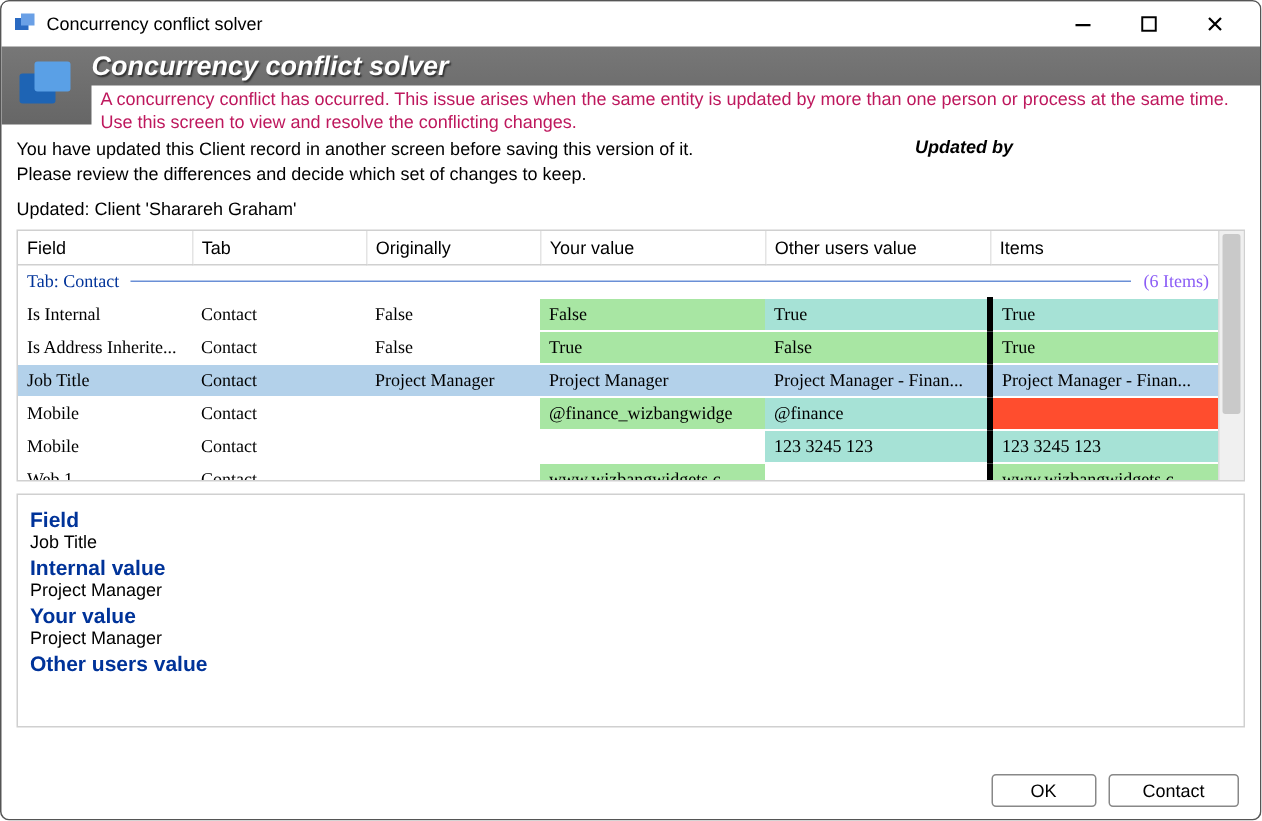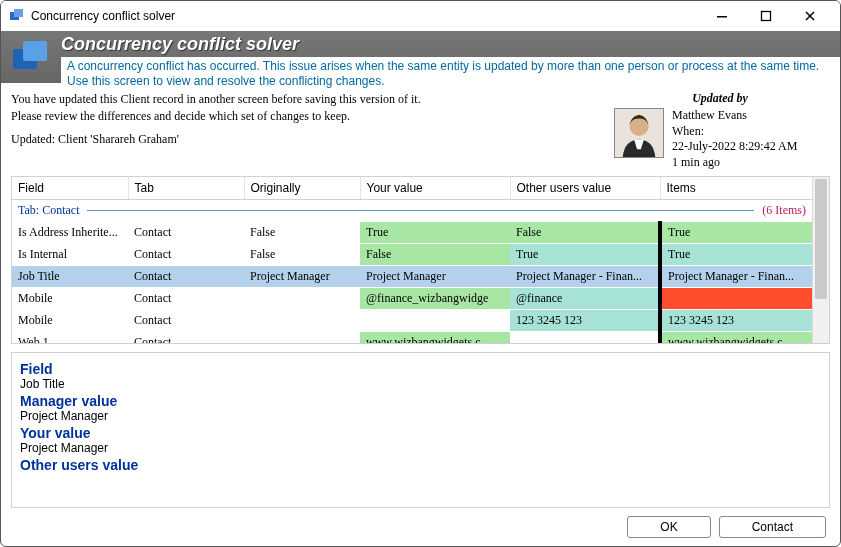--- a/index.html
+++ b/index.html
@@ -8,52 +8,52 @@
   .titlebar { height:30px; display:flex; align-items:center; padding:0 8px; background:#fff; }
   .titlebar .app-icon { width:16px; height:16px; margin-right:6px; display:inline-flex; align-items:center; justify-content:center; }
   .tb-title { flex:0 0 auto; font-size:12px; }
   .tb-spacer { flex:1; }
   .tb-btn { width:44px; height:30px; display:flex; align-items:center; justify-content:center; font-size:14px; }
   .tb-btn svg { pointer-events:none; }
   .banner { height:52px; background:linear-gradient(#777,#666); display:flex; align-items:flex-start; }
   .banner-icon { width:60px; height:52px; display:flex; align-items:center; justify-content:center; }
   .banner-text { flex:1; }
   .banner-title { color:#fff; font-size:18px; font-weight:bold; font-style:italic; padding:3px 0 0 0; text-shadow:1px 1px 1px #333; }
-  .banner-desc-bar { background:#fff; margin-top:2px; padding:2px 6px; font-size:12px; color:#0369a1; line-height:1.25; }
-  .infostrip { padding:8px 10px 4px 10px; display:flex;font-family:Liberation Serif, serif; }
+  .banner-desc-bar { background:#fff; margin-top:2px; padding:2px 6px; font-size:12px; color:#be185d; line-height:1.25; }
+  .infostrip { padding:8px 10px 4px 10px; display:flex; }
   .infostrip-left { flex:1; font-size:12px; line-height:1.4; }
-  .infostrip-right { width:220px; display:flex; flex-direction:column; }
+  .infostrip-right { width:220px; display:flex; flex-direction:row; }
   .updatedby-label { font-weight:bold; font-style:italic; text-align:center; font-size:12px; }
   .updater-row { display:flex; }
   .avatar { width:50px; height:50px; border:1px solid #888; margin:2px 8px 0 4px; background:#eee; display:flex; align-items:center; justify-content:center; overflow:hidden; }
   .updater-meta { font-size:12px; line-height:1.3; padding-top:2px; }
   .gridwrap { margin:2px 10px 0 10px; border:1px solid #d0d0d0; height:168px; overflow:hidden; position:relative; display:flex; }
   .gridinner { flex:1; overflow:hidden; }
   .grid-scrollbar { width:17px; background:#f0f0f0; border-left:1px solid #dcdcdc; position:relative; }
   .grid-thumb { position:absolute; left:2px; right:2px; top:2px; height:120px; background:#c9c9c9; border-radius:2px; }
   table.grid { width:100%; border-collapse:collapse; table-layout:fixed; }
   table.grid th { text-align:left; font-weight:normal; font-size:12px; padding:4px 6px; background:#fff; border-bottom:1px solid #d0d0d0; border-right:1px solid #e4e4e4; }
   table.grid th:last-child { border-right:none; }
   .group-row td { color:#003399; font-size:12px; padding:4px 6px; position:relative; }
   .group-line { display:flex; align-items:center; }
   .group-label { white-space:nowrap; padding-right:8px; }
   .group-rule { flex:1; border-top:1px solid #6a8fd6; height:0; }
-  .group-count { color:#be185d; padding-left:8px; white-space:nowrap; }
+  .group-count { color:#8b5cf6; padding-left:8px; white-space:nowrap; }
   table.grid td { font-size:12px; padding:3px 6px; white-space:nowrap; overflow:hidden; text-overflow:ellipsis;font-family:Liberation Serif, serif; }
   tr.data-row td { border-top:1px solid transparent; }
   tr.selected td { background:#b3d1ea; }
   .cell-green { background:#a8e6a3; }
   .cell-bluegreen { background:#a6e2d6; }
   .cell-red { background:#ff4d2e; }
   .chosen-mark { border-left:4px solid #000; }
   .detailpane { margin:8px 10px 0 10px; border:1px solid #d0d0d0; height:156px; padding:6px 8px; overflow:auto; }
   .detailpane .dh { color:#003399; font-weight:bold; font-size:14px; margin-top:2px; }
   .detailpane .dv { font-size:12px; }
   .buttonbar { position:absolute; bottom:8px; right:14px; display:flex; gap:8px; }
-  .btn { min-width:70px; height:22px; border:1px solid #888; border-radius:3px; background:#fff; font-size:12px; display:flex; align-items:center; justify-content:center; padding:0 32px; }
+  .btn { min-width:70px; height:22px; border:1px solid #888; border-radius:3px; background:#fff; font-size:12px; display:flex; align-items:center; justify-content:center; padding:0 22px; }
 </style>
 </head>
 <body>
 
 <div class="window">
 
   <div class="titlebar">
     <span class="app-icon">
       <svg width="16" height="16" viewBox="0 0 16 16">
           <rect x="1" y="4" width="9" height="8" fill="#2a6ac2"></rect>
@@ -94,37 +94,20 @@
 
   <div class="infostrip">
     <div class="infostrip-left">
       <div>You have updated this Client record in another screen before saving this version of it.</div>
       <div>Please review the differences and decide which set of changes to keep.</div>
       <div style="height:6px"></div>
       <div>Updated: Client 'Sharareh Graham'</div>
     </div>
     <div class="infostrip-right">
       <div class="updatedby-label">Updated by</div>
-      <div class="updater-row">
-        <div class="avatar">
-          <svg width="50" height="50" viewBox="0 0 50 50">
-            <rect width="50" height="50" fill="#e8e3dd"></rect>
-            <circle cx="25" cy="18" r="10" fill="#d9b08c"></circle>
-            <path d="M25 10 q-10 0 -10 10 q0 -12 10 -14 q10 2 10 14 q0 -10 -10 -10" fill="#3a2a1a"></path>
-            <path d="M8 50 q2 -18 17 -18 q15 0 17 18 z" fill="#2a2a2a"></path>
-            <path d="M20 32 h10 l-3 10 h-4 z" fill="#fff"></path>
-          </svg>
-        </div>
-        <div class="updater-meta">
-          <div>Matthew Evans</div>
-          <div>When:</div>
-          <div>22-July-2022 8:29:42 AM</div>
-          <div>1 min ago</div>
-        </div>
-      </div>
     </div>
   </div>
 
   <div class="gridwrap">
     <div class="gridinner">
       <table class="grid">
         <colgroup>
           <col style="width:116px">
             <col style="width:116px">
             <col style="width:116px">
@@ -146,35 +129,35 @@
             <tr class="group-row">
               <td colspan="6">
                 <div class="group-line">
                   <span class="group-label">Tab: Contact</span>
                   <span class="group-rule"></span>
                   <span class="group-count">(6 Items)</span>
                 </div>
               </td>
             </tr>
             <tr class="data-row">
+              <td>Is Internal</td>
+              <td>Contact</td>
+              <td>False</td>
+              <td class="cell-green">False</td>
+              <td class="cell-bluegreen">True</td>
+              <td class="cell-bluegreen chosen-mark">True</td>
+            </tr>
+            <tr class="data-row">
               <td>Is Address Inherite...</td>
               <td>Contact</td>
               <td>False</td>
               <td class="cell-green">True</td>
               <td class="cell-green">False</td>
               <td class="cell-green chosen-mark">True</td>
             </tr>
-            <tr class="data-row">
-              <td>Is Internal</td>
-              <td>Contact</td>
-              <td>False</td>
-              <td class="cell-green">False</td>
-              <td class="cell-bluegreen">True</td>
-              <td class="cell-bluegreen chosen-mark">True</td>
-            </tr>
             <tr class="data-row selected">
               <td>Job Title</td>
               <td>Contact</td>
               <td>Project Manager</td>
               <td>Project Manager</td>
               <td>Project Manager - Finan...</td>
               <td class="chosen-mark">Project Manager - Finan...</td>
             </tr>
             <tr class="data-row">
               <td>Mobile</td>
@@ -204,21 +187,21 @@
       </table>
     </div>
     <div class="grid-scrollbar">
       <div class="grid-thumb"></div>
     </div>
   </div>
 
   <div class="detailpane">
     <div class="dh">Field</div>
     <div class="dv">Job Title</div>
-    <div class="dh">Manager value</div>
+    <div class="dh">Internal value</div>
     <div class="dv">Project Manager</div>
     <div class="dh">Your value</div>
     <div class="dv">Project Manager</div>
     <div class="dh">Other users value</div>
   </div>
 
   <div class="buttonbar">
     <div class="btn">OK</div>
     <div class="btn">Contact</div>
   </div>

